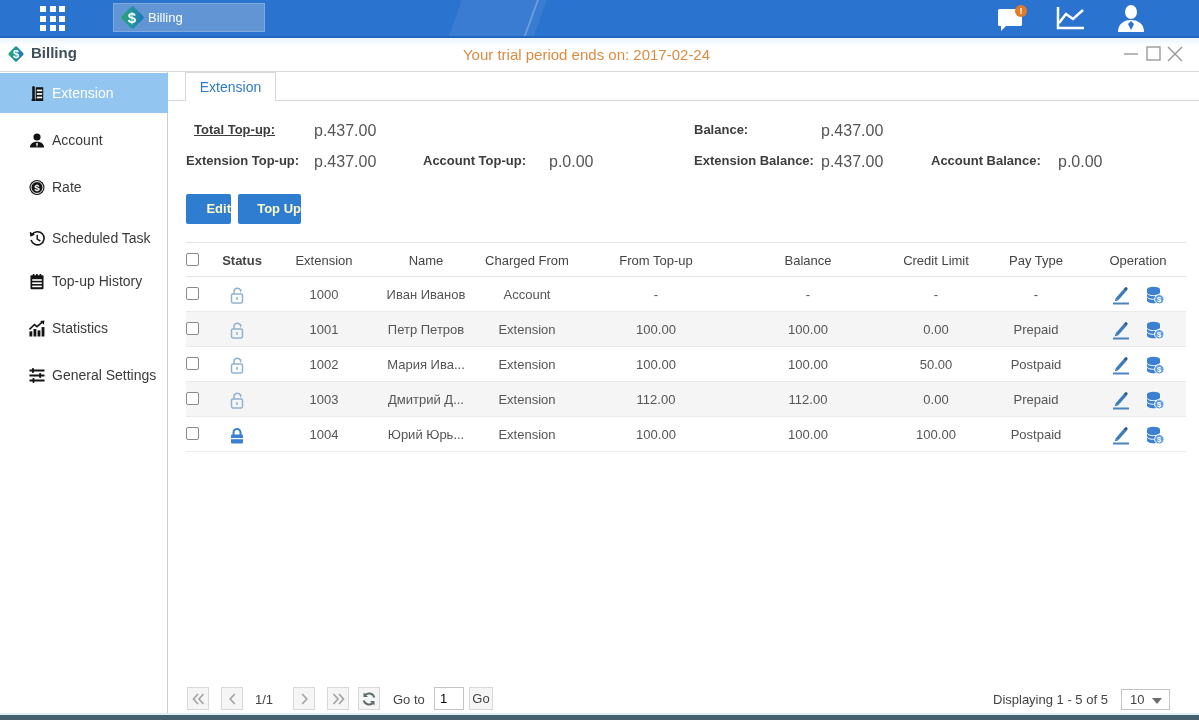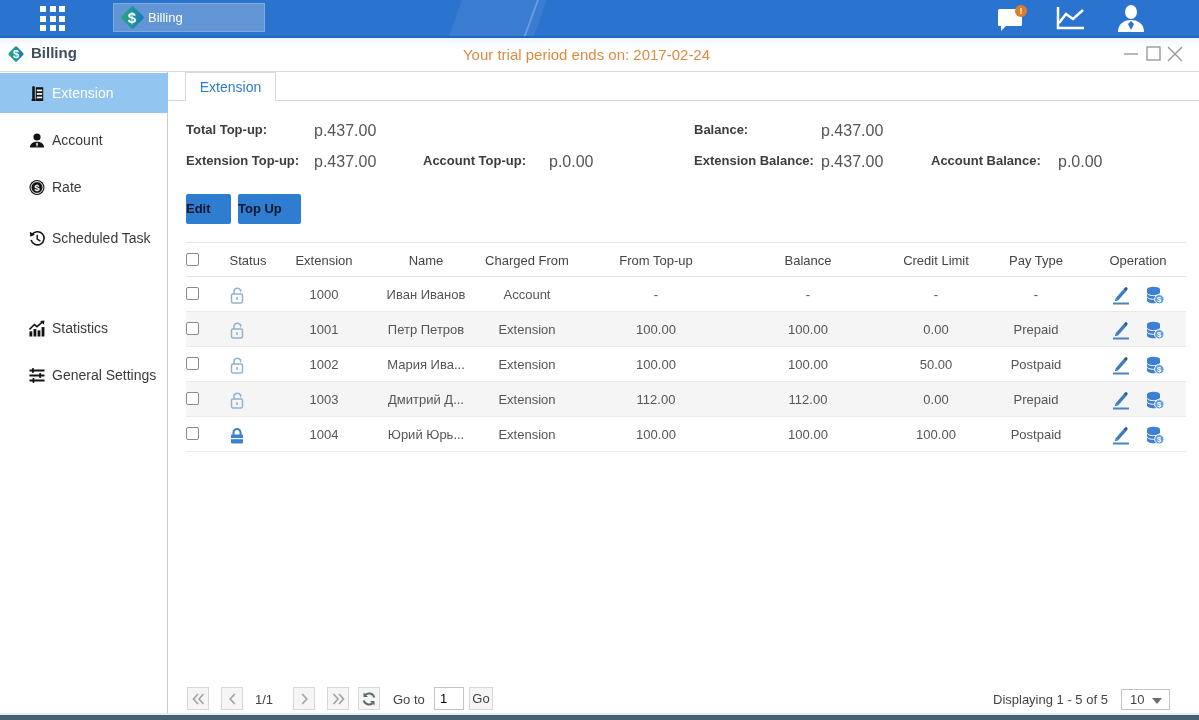--- a/index.html
+++ b/index.html
@@ -47,22 +47,22 @@
   
   .content { position:absolute; left:168px; top:72px; width:1031px; height:641px; background:#fff; }
   .tabstrip { position:absolute; left:0; top:0; width:1031px; height:29px; border-bottom:1px solid #d9d9d9; background:#fff;}
   .tab { position:absolute; left:17px; top:0; width:91px; height:29px; background:#fff;
     border:1px solid #d9d9d9; border-bottom:none; color:#2f7bc5; font-size:14px;
     text-align:center; line-height:28px; }
 
   .lab { position:absolute; font-size:13px; font-weight:bold; color:#3d3d3d; }
   .val { position:absolute; font-size:16px; color:#555; }
 
-  .btn { position:absolute; top:122px; height:30px; background:#2e7dd1; color:#0f172a; font-size:13px;
-    font-weight:bold; border-radius:2px; text-align:left; line-height:30px; }
+  .btn { position:absolute; top:122px; height:30px; background:#2e7dd1; color:#fef9c3; font-size:13px;
+    font-weight:bold; border-radius:2px; text-align:right; line-height:30px; }
 
   
   .tbl { position:absolute; left:18px; top:170px; width:1000px; }
   .trow { position:relative; width:1000px; height:35px; border-bottom:1px solid #ebebeb; font-size:13px; color:#555; }
   .trow.head { border-top:1px solid #e4e4e4; border-bottom:1px solid #e4e4e4; color:#444; }
   .trow.alt { background:#f5f5f5; }
   .cell { position:absolute; top:0; height:35px; line-height:35px; text-align:center; transform:translateX(-50%); white-space:nowrap; }
   .cbx { position:absolute; left:0; top:10px; width:13px; height:13px; border:1px solid #8a8a8a;
     border-radius:2px; background:#fff; }
 
@@ -198,20 +198,32 @@
     <span>Rate</span>
   </div>
   <div class="sideitem" style="top:146px;">
     <svg width="17" height="17" viewBox="0 0 17 17">
         <path d="M3.1 4.5 A7 7 0 1 1 2.2 10" fill="none" stroke="#141414" stroke-width="1.7"></path>
         <path d="M0.8 1.2 L1.4 6.6 L6.4 4.6 Z" fill="#141414"></path>
         <path d="M8.7 4.6 v4.6 l3.4 2.1" stroke="#141414" stroke-width="1.5" fill="none"></path>
       </svg>
     <span>Scheduled Task</span>
   </div>
+  <div class="sideitem" style="top:189px;">
+    <svg width="16" height="17" viewBox="0 0 16 17">
+        <rect x="1.5" y="2.2" width="13" height="14" rx="1" fill="#141414"></rect>
+        <rect x="3.8" y="1" width="1.6" height="2.8" fill="#141414"></rect>
+        <rect x="7.2" y="1" width="1.6" height="2.8" fill="#141414"></rect>
+        <rect x="10.6" y="1" width="1.6" height="2.8" fill="#141414"></rect>
+        <rect x="3.2" y="6.2" width="9.6" height="1.6" fill="#fff"></rect>
+        <rect x="3.2" y="9.4" width="9.6" height="1.6" fill="#fff"></rect>
+        <rect x="3.2" y="12.6" width="9.6" height="1.6" fill="#fff"></rect>
+      </svg>
+    <span>Top-up History</span>
+  </div>
   <div class="sideitem" style="top:283px;">
     <svg width="17" height="17" viewBox="0 0 17 17">
         <path d="M0.5 3.2 h16 M0.5 8.5 h16 M0.5 13.8 h16" stroke="#141414" stroke-width="1.9"></path>
         <rect x="3.2" y="0.6" width="2" height="5.2" rx="0.8" fill="#141414"></rect>
         <rect x="10.8" y="5.9" width="2" height="5.2" rx="0.8" fill="#141414"></rect>
         <rect x="3.7" y="11.2" width="2" height="5.2" rx="0.8" fill="#141414"></rect>
       </svg>
     <span>General Settings</span>
   </div>
   <div class="sideitem" style="top:236px;">
@@ -224,41 +236,41 @@
         <path d="M11.8 0.6 L16.4 0 L15.8 4.6 Z" fill="#141414"></path>
       </svg>
     <span>Statistics</span>
   </div>
 </div>
 
 <div class="content">
   <div class="tabstrip"></div>
   <div class="tab">Extension</div>
 
-  <div class="lab" style="left:18px; top:50px;">Total Top-up:</div>
+  <div class="lab" style="left:26px; top:50px;text-decoration:underline;">Total Top-up:</div>
   <div class="val" style="left:146px; top:50px;">p.437.00</div>
   <div class="lab" style="left:526px; top:50px;">Balance:</div>
   <div class="val" style="left:653px; top:50px;">p.437.00</div>
 
   <div class="lab" style="left:18px; top:81px;">Extension Top-up:</div>
   <div class="val" style="left:146px; top:81px;">p.437.00</div>
   <div class="lab" style="left:255px; top:81px;">Account Top-up:</div>
   <div class="val" style="left:381px; top:81px;">p.0.00</div>
   <div class="lab" style="left:526px; top:81px;">Extension Balance:</div>
   <div class="val" style="left:653px; top:81px;">p.437.00</div>
   <div class="lab" style="left:763px; top:81px;">Account Balance:</div>
   <div class="val" style="left:890px; top:81px;">p.0.00</div>
 
   <div class="btn" style="left:18px; width:45px;">Edit</div>
   <div class="btn" style="left:70px; width:63px;">Top Up</div>
 
   <div class="tbl">
     <div class="trow head">
       <div class="cbx"></div>
-      <div class="cell" style="left:62px;">Status</div>
+      <div class="cell" style="left:56px;font-weight:bold;">Status</div>
       <div class="cell" style="left:138px;">Extension</div>
       <div class="cell" style="left:240px;">Name</div>
       <div class="cell" style="left:341px;">Charged From</div>
       <div class="cell" style="left:470px;">From Top-up</div>
       <div class="cell" style="left:622px;">Balance</div>
       <div class="cell" style="left:750px;">Credit Limit</div>
       <div class="cell" style="left:850px;">Pay Type</div>
       <div class="cell" style="left:952px;">Operation</div>
     </div>
     <div class="trow">

